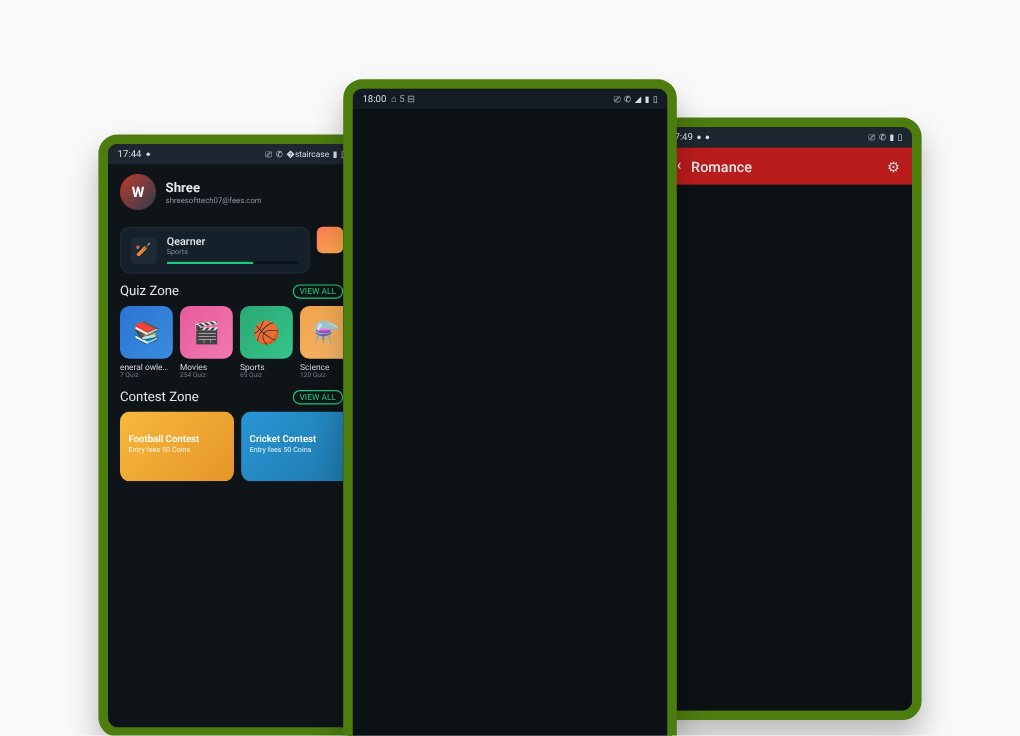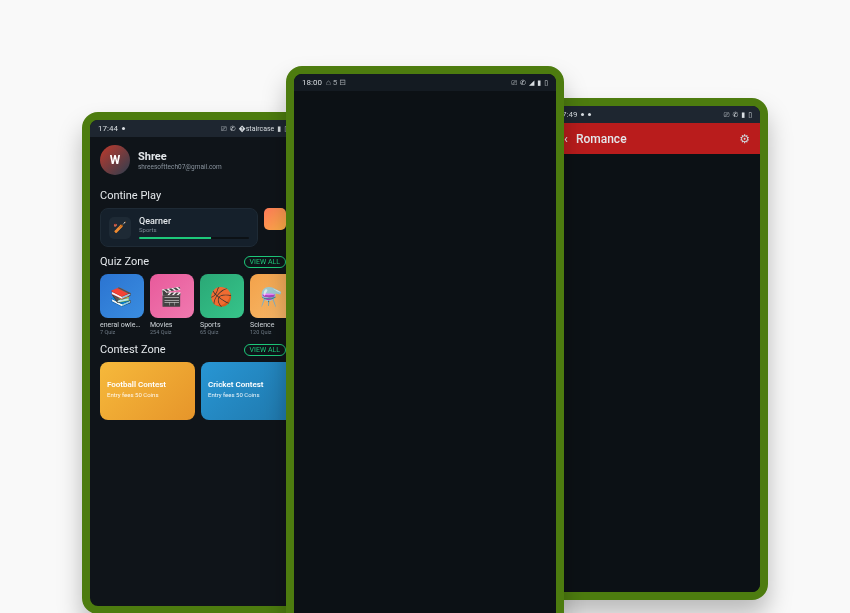--- a/index.html
+++ b/index.html
@@ -114,29 +114,26 @@
           <span class="sb-ico">▯</span>
         </div>
       </div>
 
 
       <div class="profile">
         <div class="prof-row">
           <div class="avatar">W</div>
           <div>
             <div class="prof-name">Shree</div>
-            <div class="prof-email">shreesofttech07@gmail.com</div>
+            <div class="prof-email">shreesofttech07@fees.com</div>
           </div>
         </div>
       </div>
 
       <div class="section">
-        <div class="sec-head">
-            <div class="sec-title">Contine Play</div>
-          </div>
         <div style="display:flex;gap:6px;align-items:stretch;">
           <div class="continue-card" style="flex:1">
             <div class="cc-icon">🏏</div>
             <div class="cc-body">
               <div class="cc-title">Qearner</div>
               <div class="cc-sub">Sports</div>
               <div class="cc-bar"></div>
             </div>
           </div>
           <div class="cc-next"></div>

